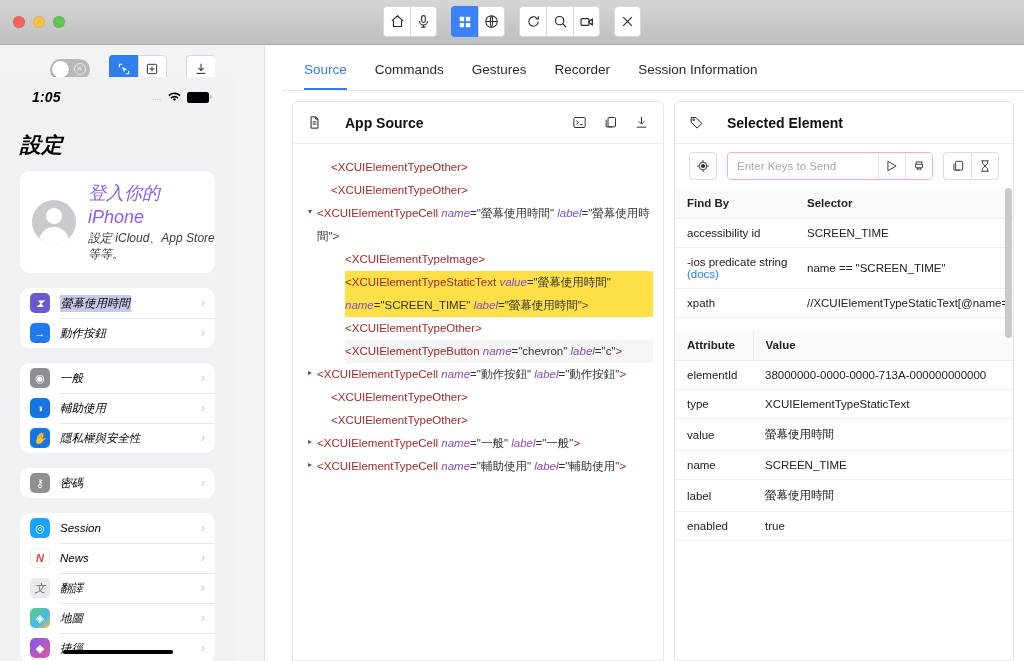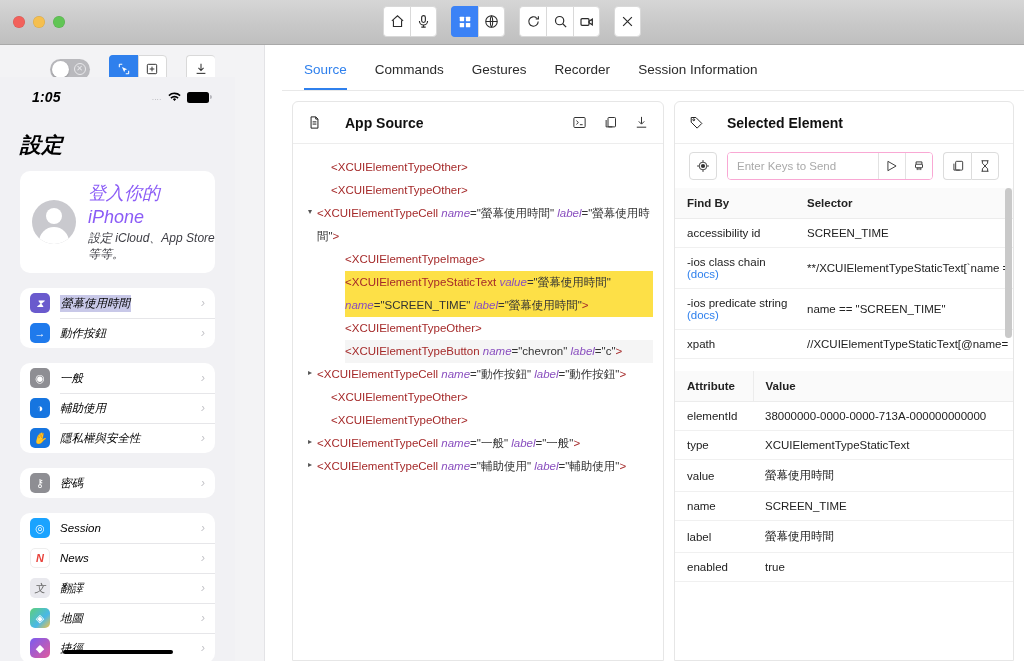--- a/index.html
+++ b/index.html
@@ -481,27 +481,20 @@
                 <th>Selector</th>
               </tr>
                 </thead>
               <tbody>
                 <tr>
                   <td>accessibility id</td>
                   <td>SCREEN_TIME</td>
                 </tr>
                 <tr>
                   <td>
-                    <span>-ios class chain</span>
-                    <a class="docs">(docs)</a>
-                  </td>
-                  <td>**/XCUIElementTypeStaticText[`name =</td>
-                </tr>
-                <tr>
-                  <td>
                     <span>-ios predicate string</span>
                     <a class="docs">(docs)</a>
                   </td>
                   <td>name == "SCREEN_TIME"</td>
                 </tr>
                 <tr>
                   <td>xpath</td>
                   <td>//XCUIElementTypeStaticText[@name=</td>
                 </tr>
               </tbody>

